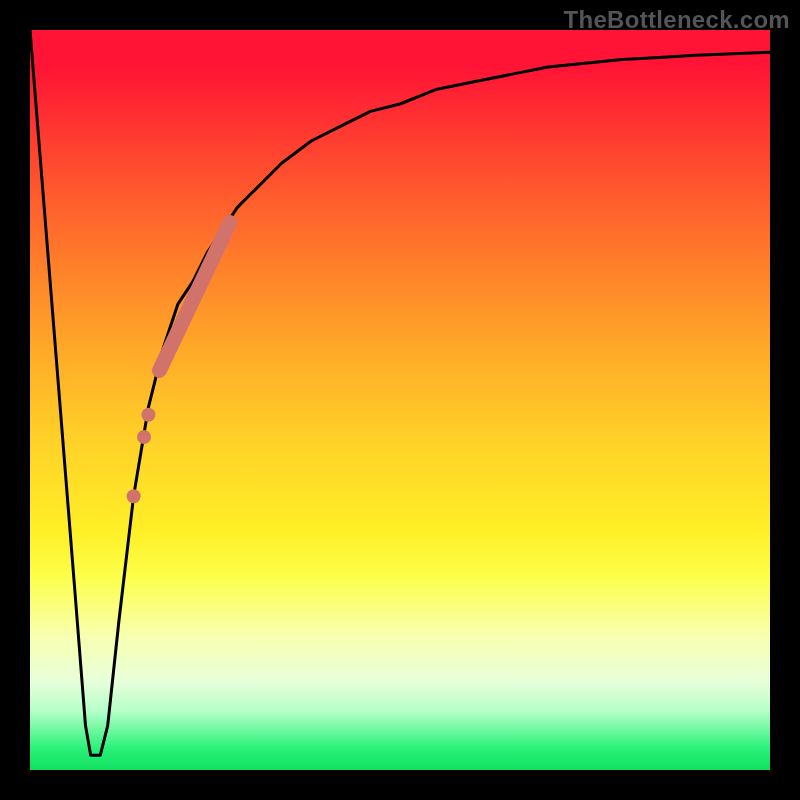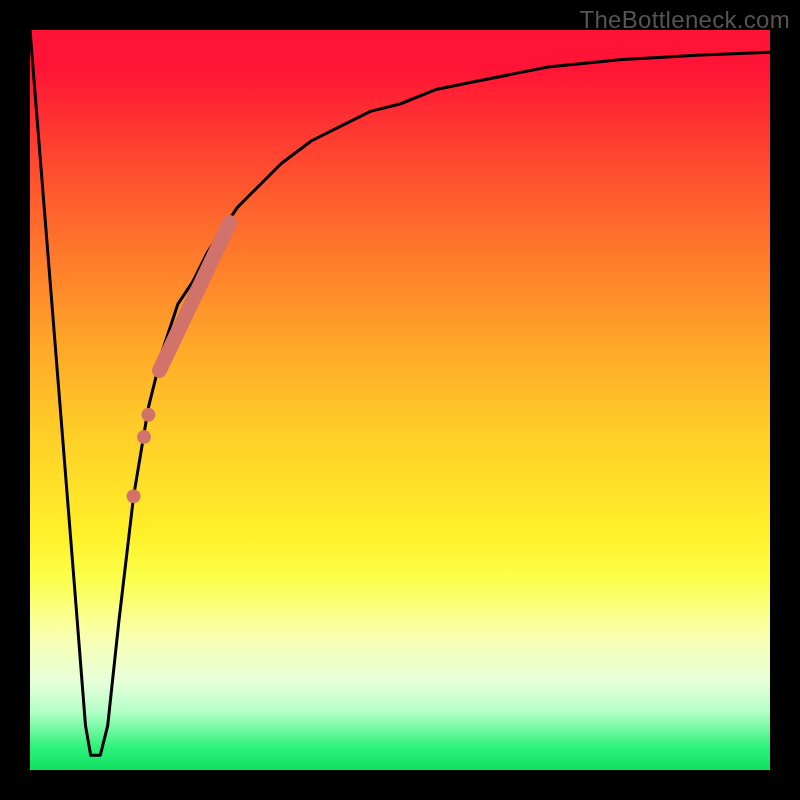--- a/index.html
+++ b/index.html
@@ -38,21 +38,21 @@
       #2cf17a 97%,
       #10e060 100%
     );
   }
   .watermark {
     position: absolute;
     top: 6px;
     right: 10px;
     color: #555;
     font-size: 24px;
-    font-weight: 400;
+    font-weight: 700;
     letter-spacing: 0.3px;
     user-select: none;
   }
   svg.curve {
     position: absolute;
     left: 0;
     top: 0;
     width: 740px;
     height: 740px;
   }

